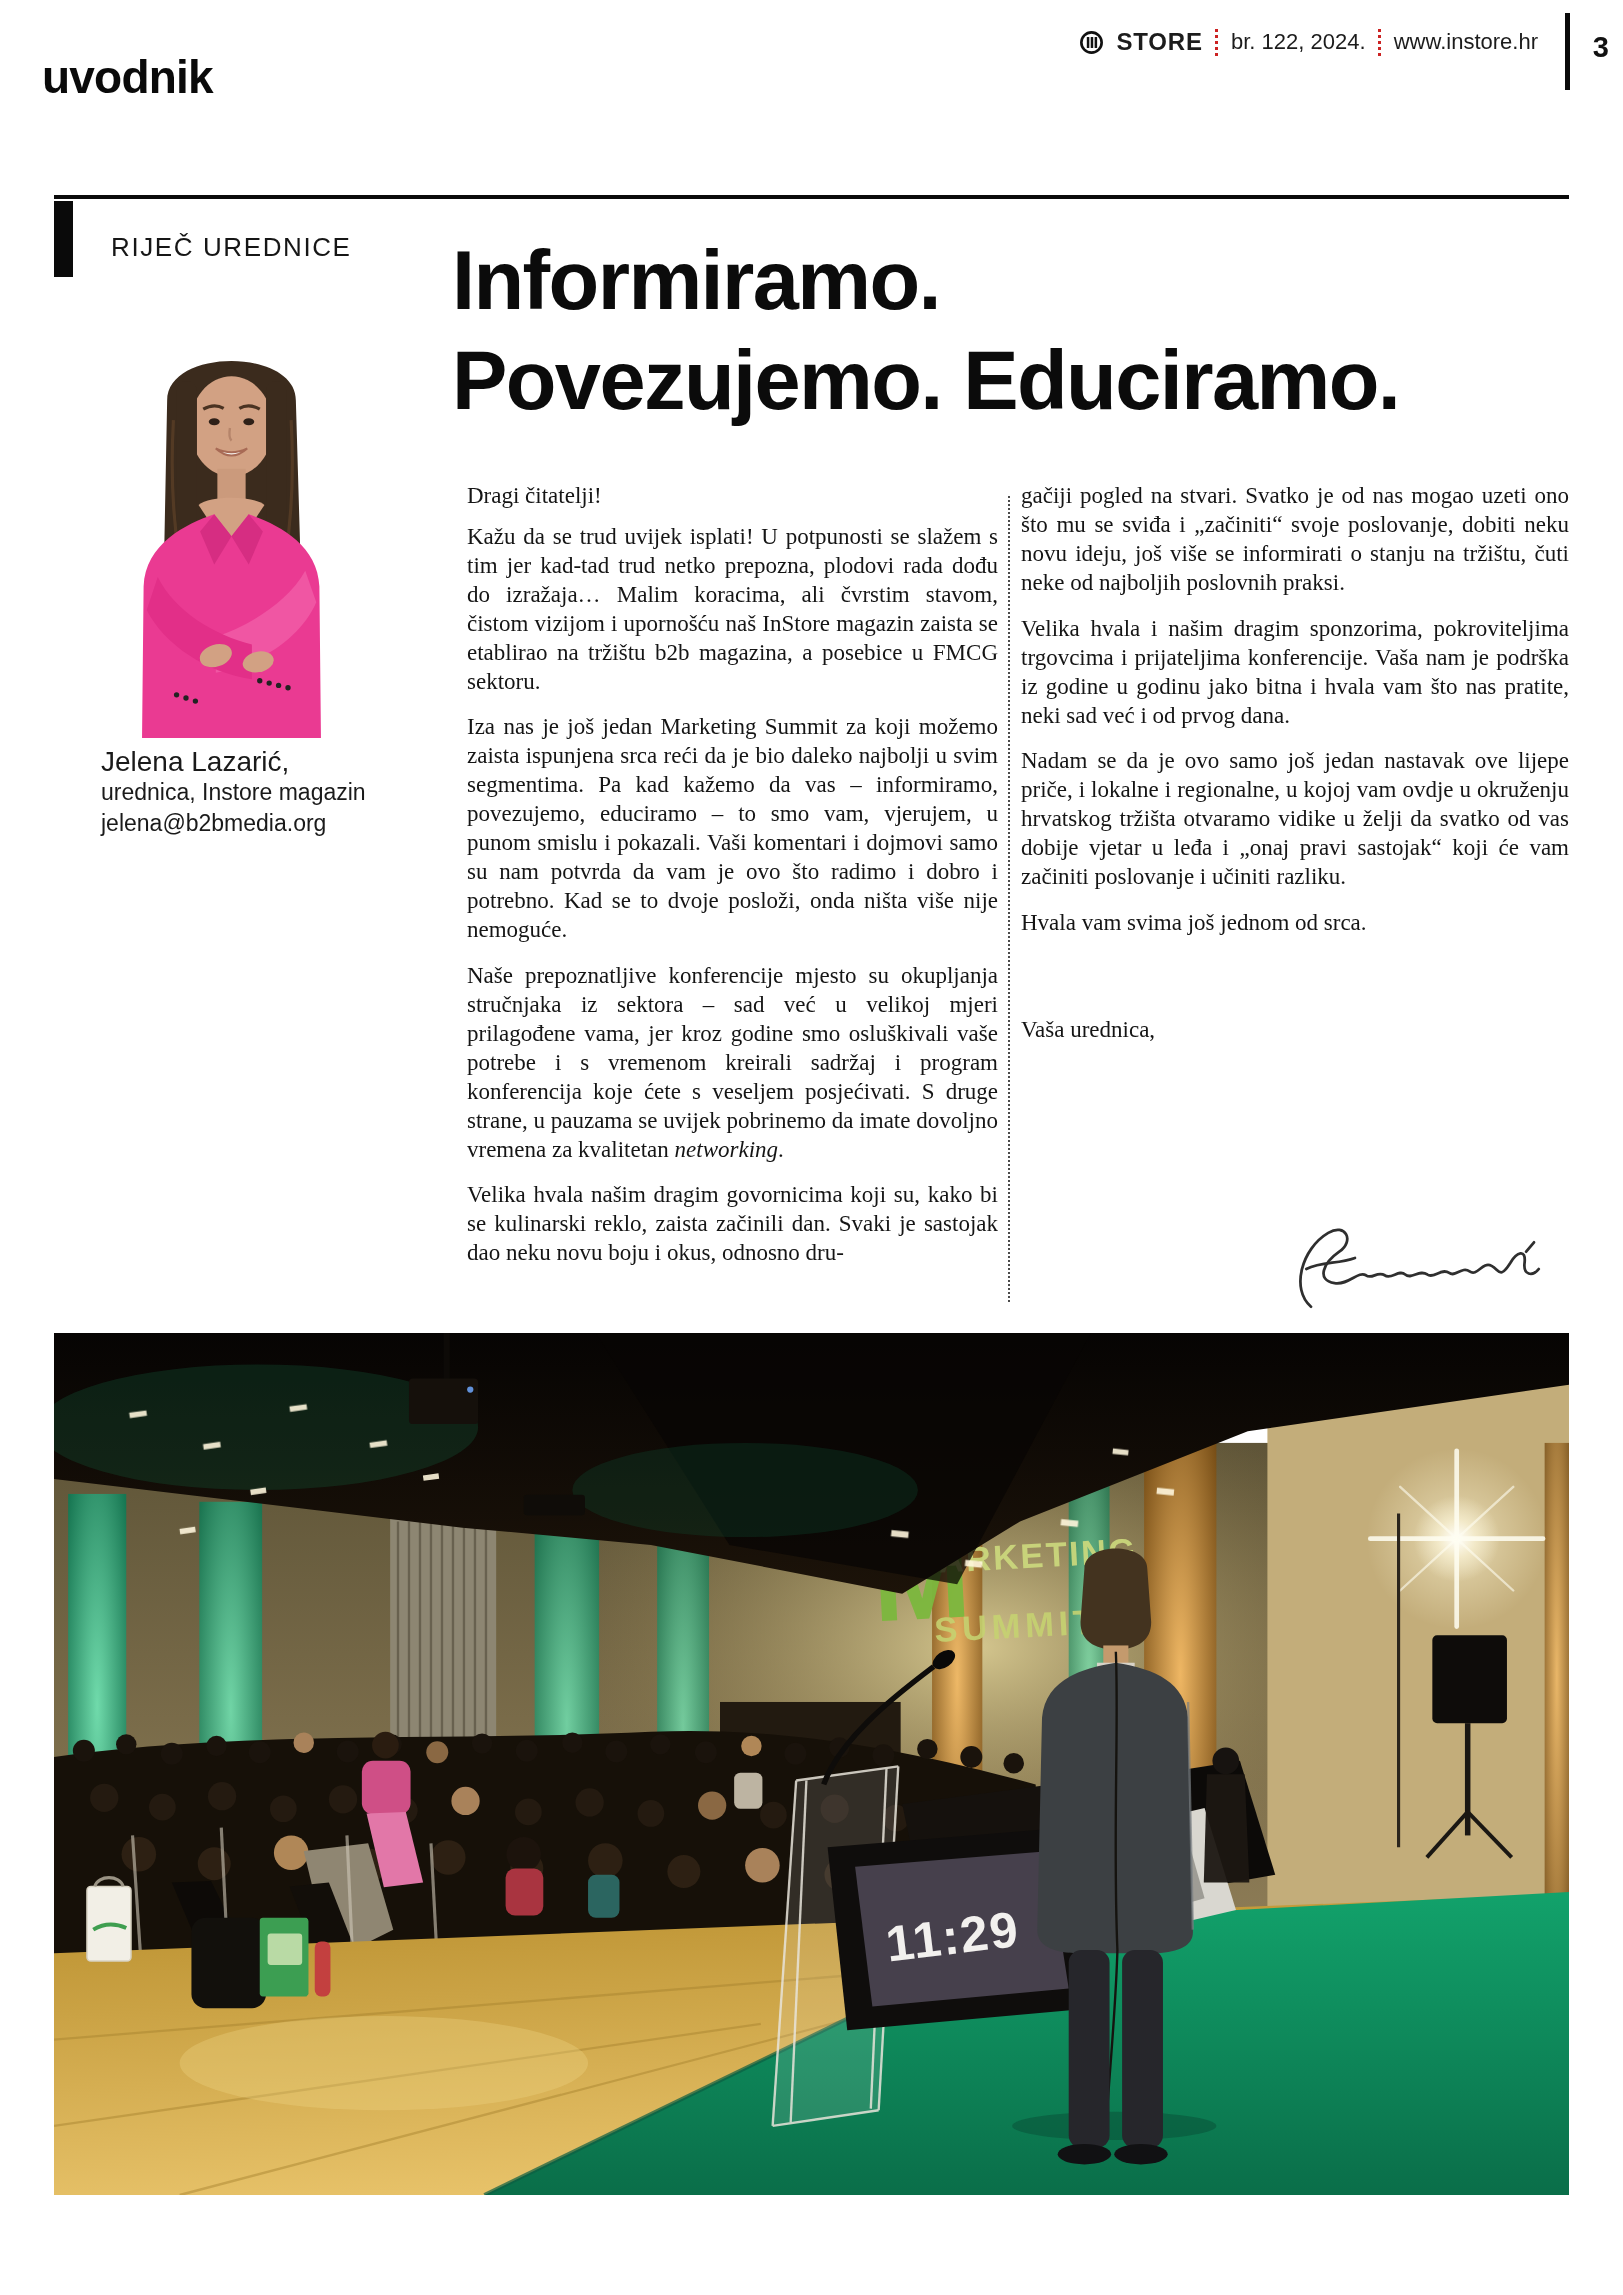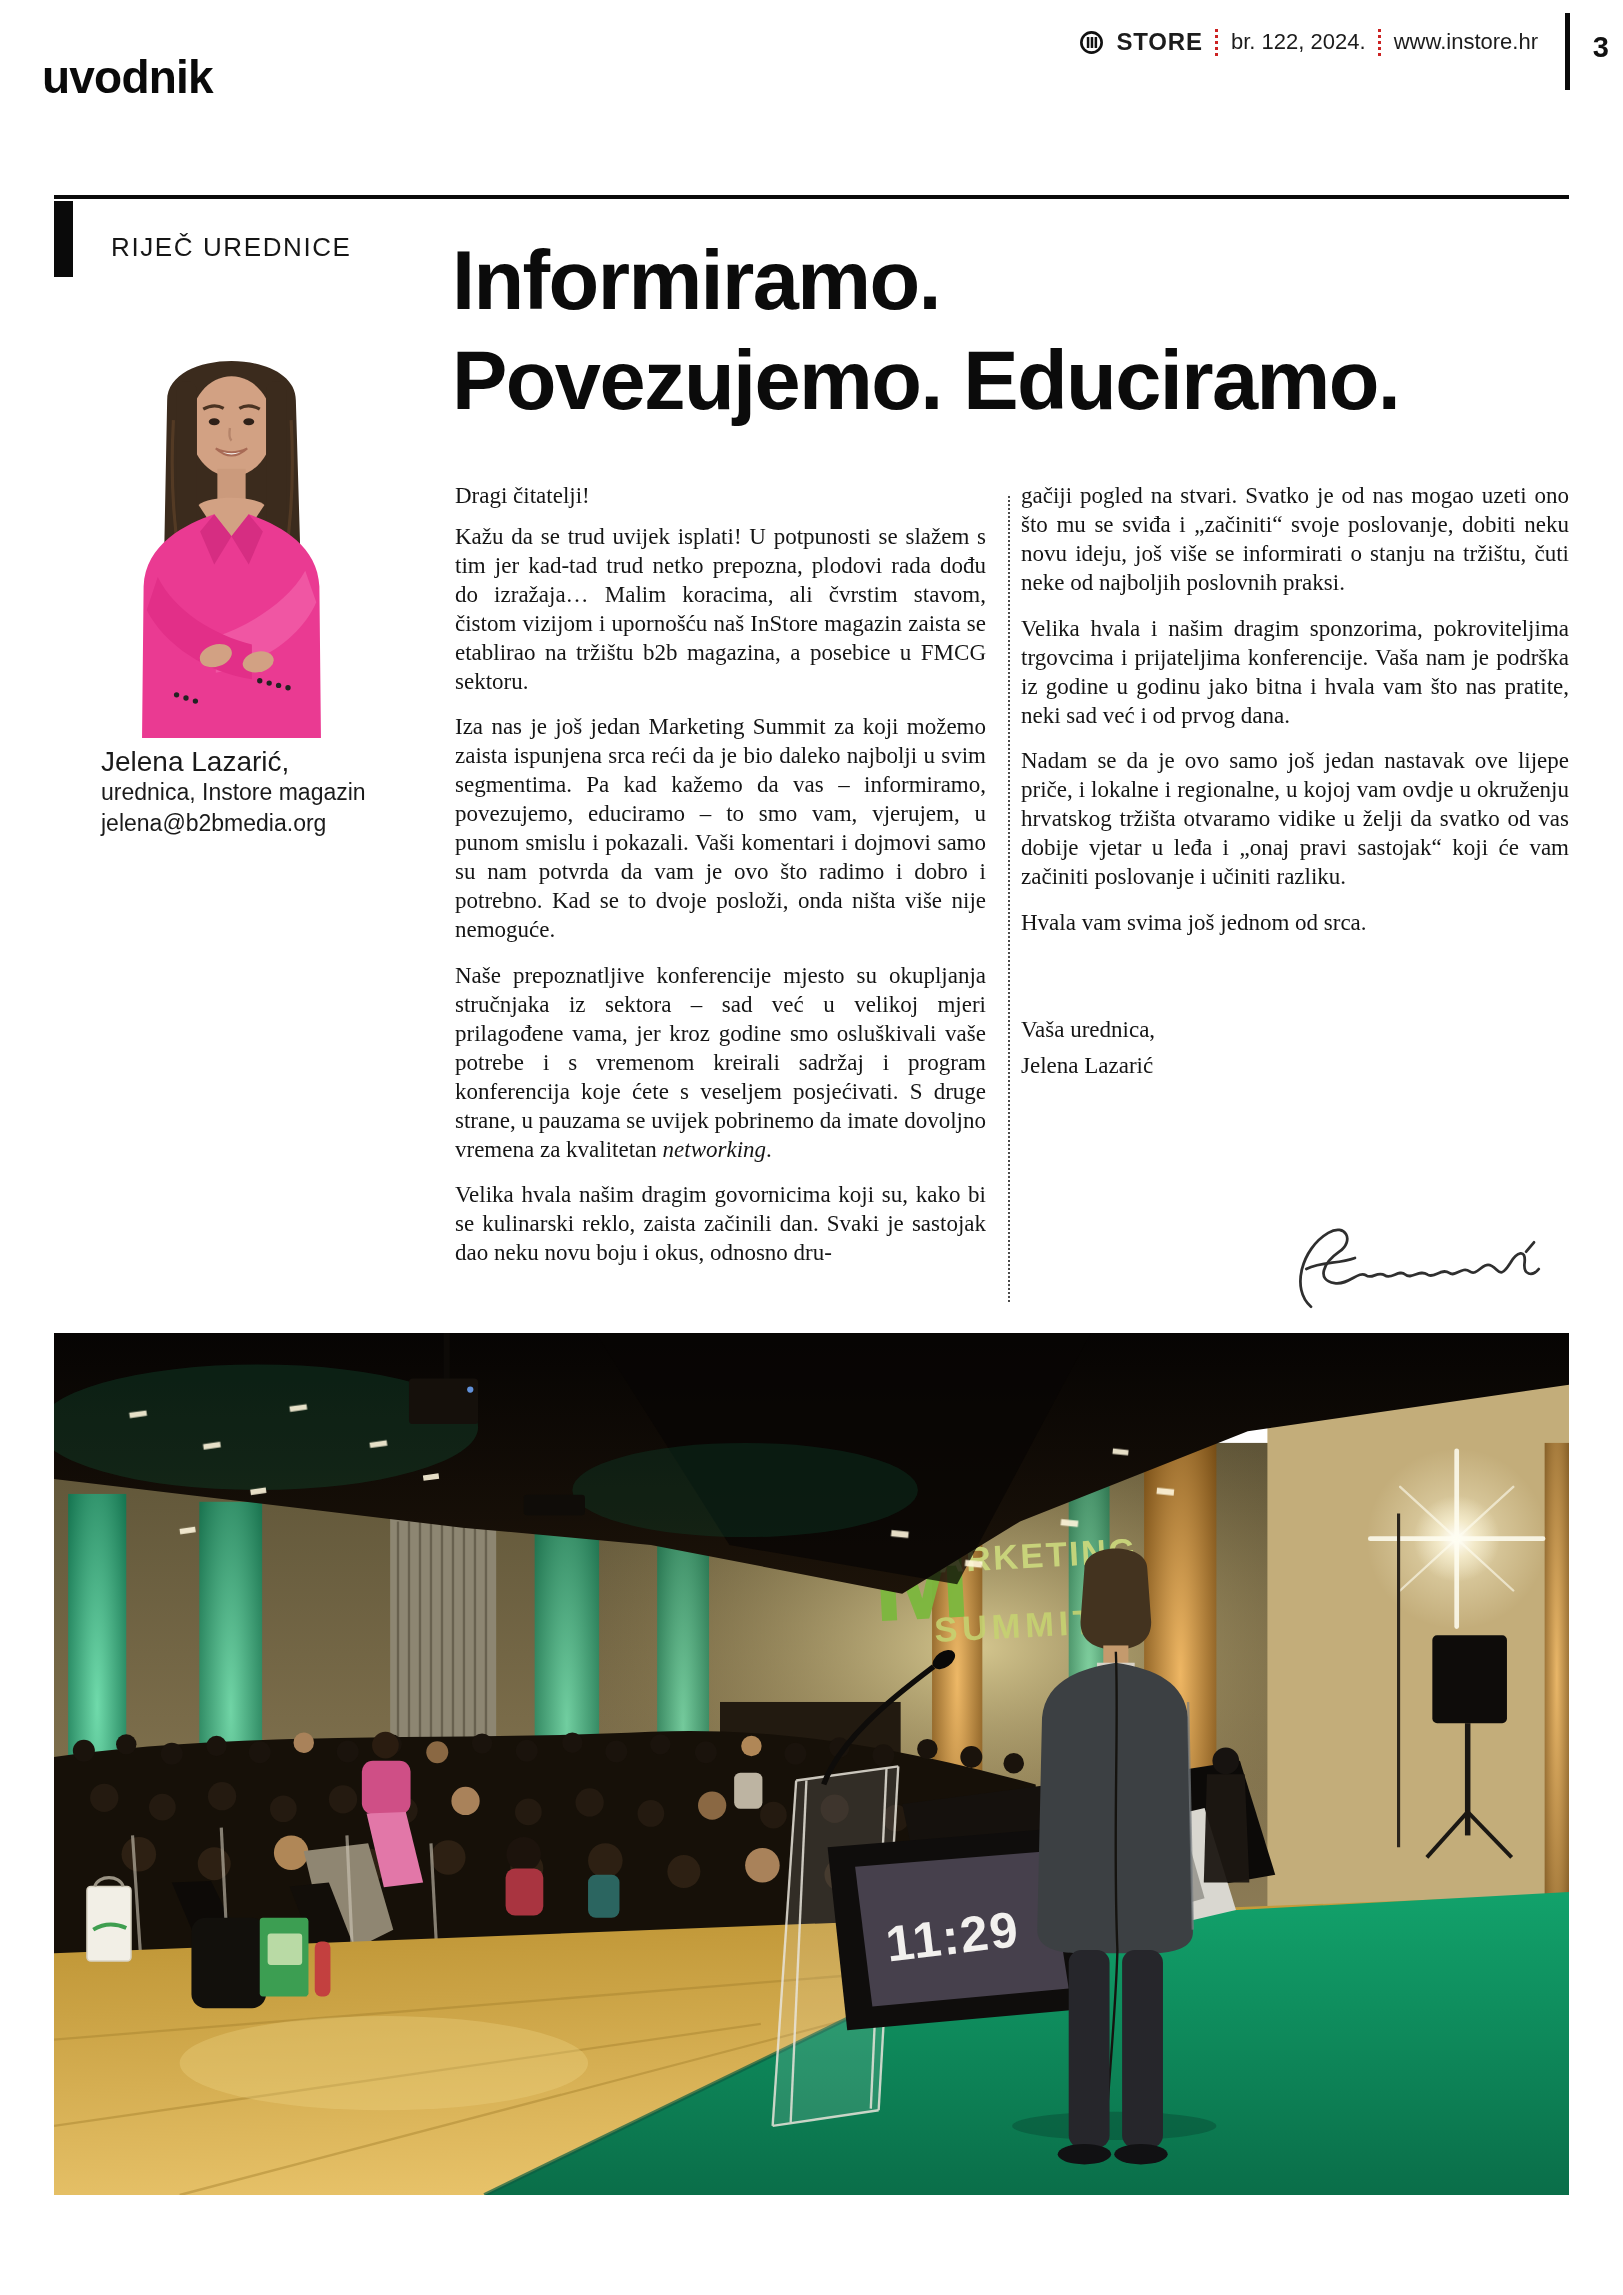--- a/index.html
+++ b/index.html
@@ -19,21 +19,21 @@
   .seclabel{position:absolute;left:111px;top:232px;font-size:26px;letter-spacing:1.6px;color:#161616;}
   
   .portrait{position:absolute;left:98px;top:326px;width:267px;height:412px;}
   .caption{position:absolute;left:101px;top:746px;font-size:23px;line-height:31px;color:#1a1a1a;}
   .caption .name{font-weight:400;font-size:28px;}
   
   .headline{position:absolute;left:452px;top:231px;width:1123px;font-size:83px;line-height:100px;
             font-weight:800;letter-spacing:-1.6px;color:#0b0b0b;}
   .cols{position:absolute;top:481px;font-family:"Liberation Serif",serif;font-size:23px;
         line-height:29px;color:#151515;text-align:justify;}
-  #col1{left:455px;width:531px;}
+  #col1{left:467px;width:531px;}
   #col2{left:1021px;width:548px;}
   .cols p{margin:0 0 16.5px 0;}
   .cols p.salutation{margin-bottom:11.8px;}
   .divider{position:absolute;left:1008px;top:496px;height:806px;border-left:2.4px dotted #4a4a4a;}
   .signoff{text-align:left;margin-top:75px;line-height:36px;}
   .signature{position:absolute;left:1289px;top:1214px;}
   
   .photo{position:absolute;left:54px;top:1333px;width:1515px;height:862px;display:block;}
   .sans{font-family:"Liberation Sans",sans-serif;}
 </style>
@@ -114,21 +114,20 @@
     <p>Velika hvala našim dragim govornicima koji su, kako bi se kulinarski reklo, zaista začinili dan. Svaki je sastojak dao neku novu boju i okus, odnosno dru-</p>
   </div>
   <div class="divider"></div>
   <div class="cols" id="col2">
     <p>gačiji pogled na stvari. Svatko je od nas mogao uzeti ono što mu se sviđa i „začiniti“ svoje poslovanje, dobiti neku novu ideju, još više se informirati o stanju na tržištu, čuti neke od najboljih poslovnih praksi.</p>
     <p>Velika hvala i našim dragim sponzorima, pokroviteljima trgovcima i prijateljima konferencije. Vaša nam je podrška iz godine u godinu jako bitna i hvala vam što nas pratite, neki sad već i od prvog dana.</p>
     <p>Nadam se da je ovo samo još jedan nastavak ove lijepe priče, i lokalne i regionalne, u kojoj vam ovdje u okruženju hrvatskog tržišta otvaramo vidike u želji da svatko od vas dobije vjetar u leđa i „onaj pravi sastojak“ koji će vam začiniti poslovanje i učiniti razliku.</p>
     <p>Hvala vam svima još jednom od srca.</p>
     <div class="signoff">
       <div>Vaša urednica,</div>
-      <div>Jelena Lazarić</div>
     </div>
   </div>
 
   <svg class="signature" width="267" height="110" viewBox="0 0 340 140">
     <g fill="none" stroke="#2f2f2f" stroke-width="3.5" stroke-linecap="round">
       <path d="M28 118 C 2 96 16 44 50 24 C 72 11 84 34 64 48 C 44 62 34 84 58 88 C 76 91 88 72 98 78 C 106 84 112 72 122 78 C 130 84 140 70 148 77 C 156 84 166 70 176 77 C 184 83 194 68 204 75 C 212 81 220 66 230 73 C 240 80 246 60 258 66 C 268 71 268 84 282 62 C 290 48 302 44 300 62 C 298 78 310 80 318 70"></path>
       <path d="M22 70 C 42 60 62 64 84 56"></path>
       <path d="M302 48 L 312 36"></path>
     </g>
   </svg>

